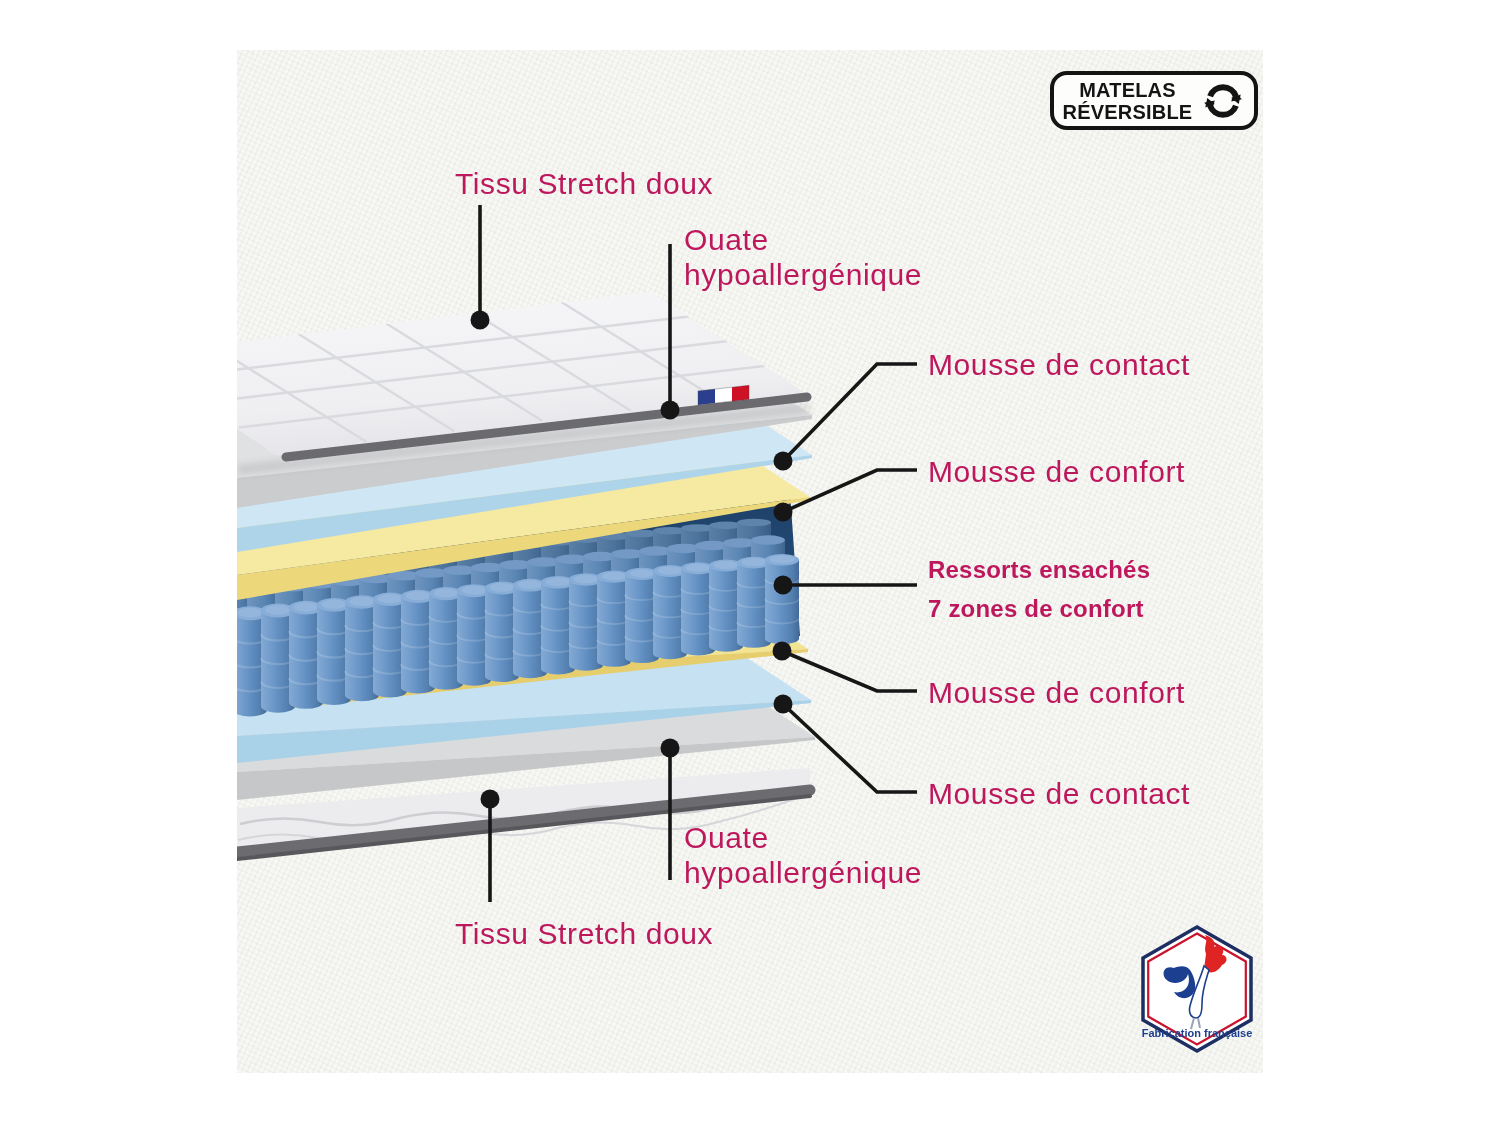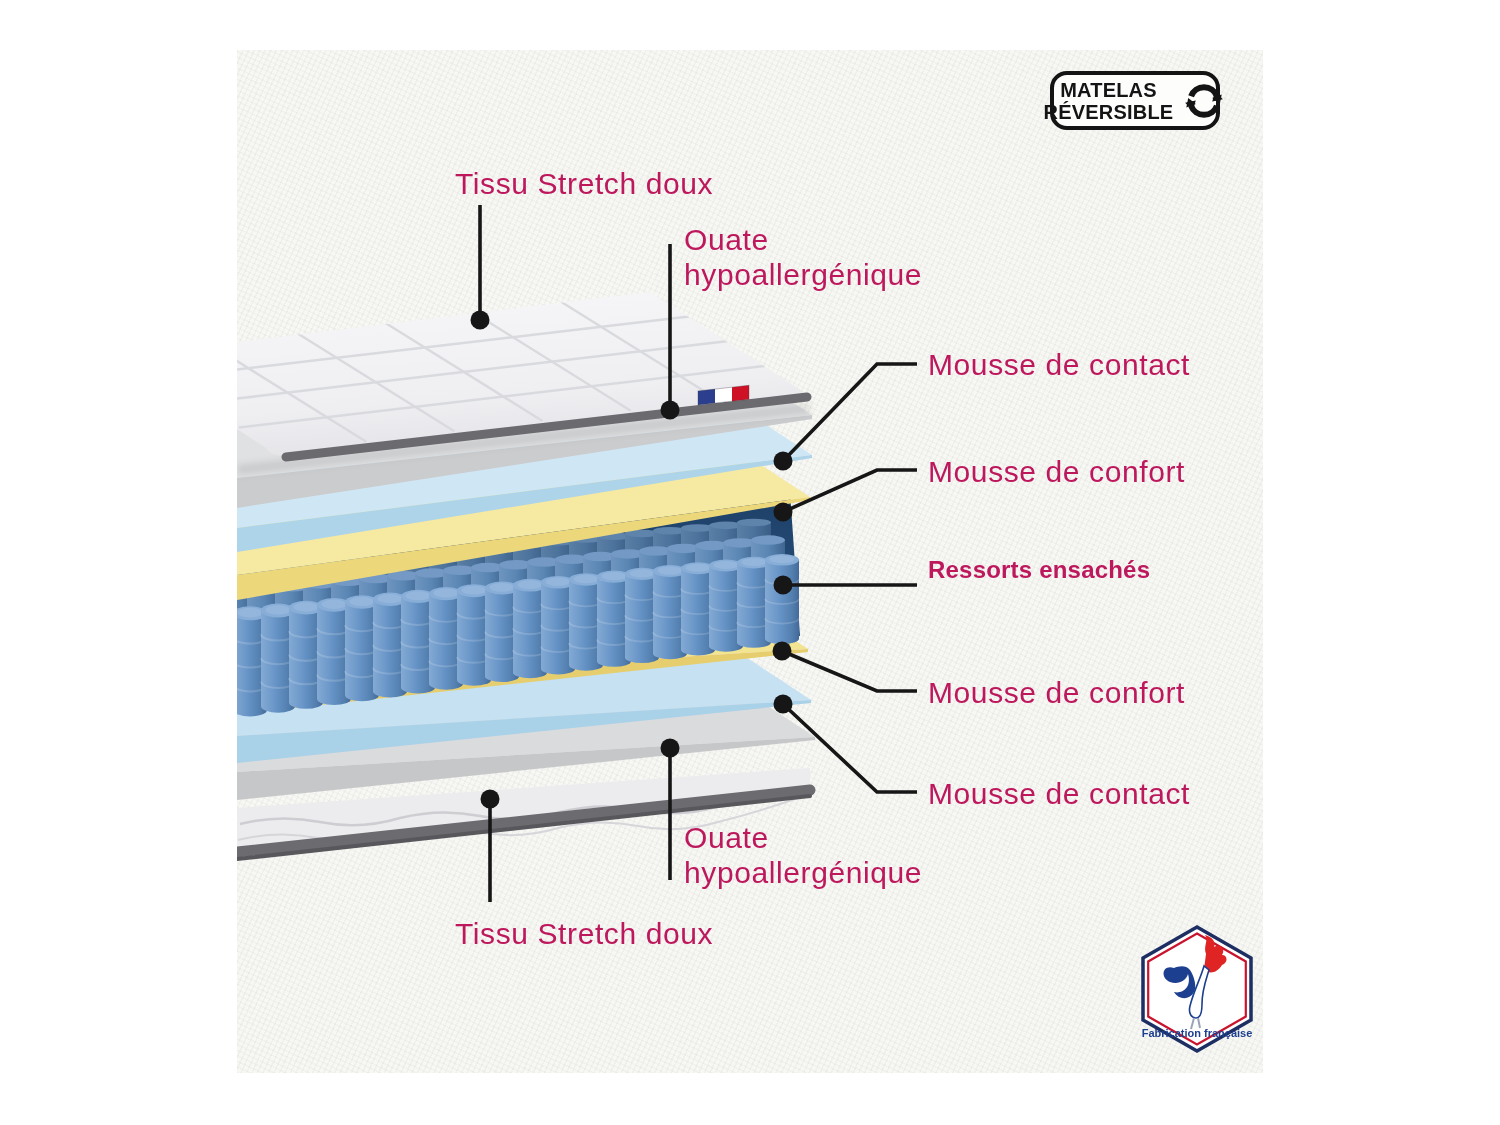--- a/index.html
+++ b/index.html
@@ -19,21 +19,21 @@
   .lbl-tissu-top{left:455px;top:166px;}
   .lbl-ouate-top{left:684px;top:222px;}
   .lbl-contact-top{left:928px;top:347px;}
   .lbl-confort-top{left:928px;top:454px;}
   .lbl-ressorts{left:928px;top:550px;}
   .lbl-confort-bottom{left:928px;top:675px;}
   .lbl-contact-bottom{left:928px;top:776px;}
   .lbl-ouate-bottom{left:684px;top:820px;}
   .lbl-tissu-bottom{left:455px;top:916px;}
   
-  .badge{position:absolute;left:1050px;top:71px;width:170px;height:59px;
+  .badge{position:absolute;left:1050px;top:71px;width:208px;height:59px;
          box-sizing:border-box;border:4px solid #141414;border-radius:17px;
          background:#fdfdfc;display:flex;align-items:center;justify-content:center;gap:9px;}
   .badge .txt{font-size:20px;font-weight:700;color:#141414;line-height:1.1;
               text-align:center;letter-spacing:0.2px;}
   .badge svg{width:44px;height:44px;flex:0 0 auto;}
   
   .logo{position:absolute;left:1136px;top:922px;width:122px;height:134px;}
 </style>
 </head>
 <body>
@@ -247,20 +247,21 @@
     <div>Ouate</div>
     <div>hypoallergénique</div>
   </div>
 
   <div class="lbl lbl-contact-top">Mousse de contact</div>
 
   <div class="lbl lbl-confort-top">Mousse de confort</div>
 
   <div class="lbl bold lbl-ressorts">
     <div>Ressorts ensachés</div>
+    <div>7 zones de confort</div>
   </div>
 
   <div class="lbl lbl-confort-bottom">Mousse de confort</div>
 
   <div class="lbl lbl-contact-bottom">Mousse de contact</div>
 
   <div class="lbl lbl-ouate-bottom">
     <div>Ouate</div>
     <div>hypoallergénique</div>
   </div>

